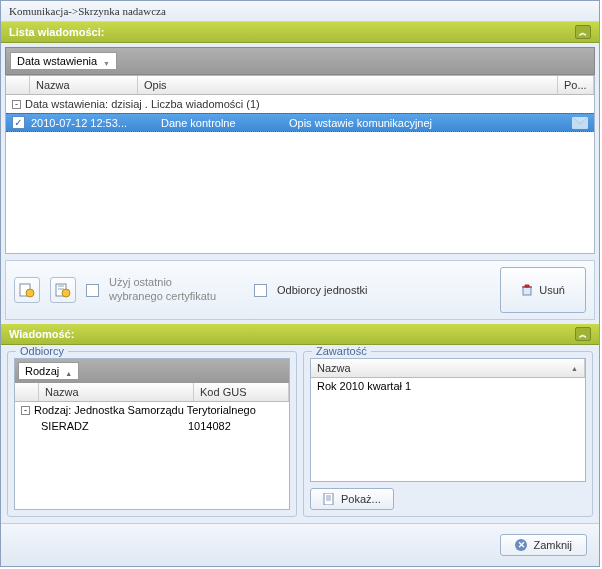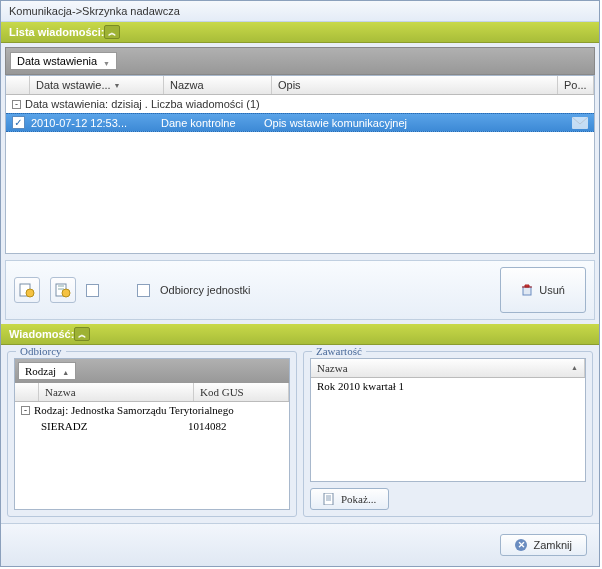--- a/index.html
+++ b/index.html
@@ -1,19 +1,19 @@
 <!DOCTYPE html>
 <html><head>
 <meta charset="utf-8">
 <style>
 * { box-sizing: border-box; margin: 0; padding: 0; }
 body { font-family: Tahoma, Arial, sans-serif; font-size: 11px; background: #fff; width: 602px; height: 569px; overflow: hidden; }
 .window { border: 1px solid #8ba0bc; background: #e8eef7; width: 600px; height: 567px; display: flex; flex-direction: column; }
-.titlebar { background: linear-gradient(#f5f8fc, #e4ecf7); padding: 4px 8px; border-bottom: 1px solid #c5d4e8; font-size: 11px; color: #333; }
-.section-hdr { background: linear-gradient(#c8d949, #a8bd39); color: #fff; font-weight: bold; padding: 3px 8px; display: flex; align-items: center; border-bottom: 1px solid #8a9c2e; }
+.titlebar { background: linear-gradient(#f5f8fc, #e4ecf7); padding: 4px 8px; border-bottom: 1px solid #c5d4e8; font-size: 11px; color: #333; font-family: Liberation Serif, serif; }
+.section-hdr { background: linear-gradient(#c8d949, #a8bd39); color: #fff; font-weight: bold; padding: 3px 8px; display: flex; justify-content: space-between; align-items: center; border-bottom: 1px solid #8a9c2e; }
 .section-hdr .chev { background: #9eb234; border: 1px solid #7a8c24; width: 16px; height: 14px; display: flex; align-items: center; justify-content: center; font-size: 8px; border-radius: 2px; cursor: pointer; }
 .msg-area { background: #e8eef7; padding: 4px; display: flex; flex-direction: column; }
 .group-bar { background: linear-gradient(#b0b0b0, #989898); padding: 4px; border: 1px solid #888; }
 .group-pill { background: #fff; border: 1px solid #999; padding: 2px 6px; display: inline-flex; align-items: flex-end; gap: 6px; font-size: 11px; }
 .group-pill .dd { font-size: 7px; color: #888; }
 .grid { background: #fff; border: 1px solid #a8b8cc; }
 .grid-hdr { display: flex; background: linear-gradient(#fefefe, #e8e8e8); border-bottom: 1px solid #bbb; }
 .gh { padding: 3px 6px; border-right: 1px solid #ccc; font-size: 11px; color: #333; white-space: nowrap; overflow: hidden; display: flex; align-items: center; gap: 3px; }
 .gh .arr { font-size: 7px; color: #666; }
 .grid-body { height: 158px; background: #fff; overflow: auto; }
@@ -21,21 +21,21 @@
 .grp-row .box { width: 9px; height: 9px; border: 1px solid #888; display: inline-flex; align-items: center; justify-content: center; font-size: 9px; line-height: 1; background: #fff; }
 .sel-row { background: linear-gradient(#5aa3e8, #3d8ad6); color: #fff; display: flex; align-items: center; padding: 2px 6px; border-top: 1px dotted #2a6bb0; border-bottom: 1px dotted #2a6bb0; }
 .sel-row .chk { width: 13px; height: 13px; background: #fff; border: 1px solid #5a8bc0; display: inline-flex; align-items: center; justify-content: center; color: #2a6bb0; font-size: 10px; margin-right: 6px; }
 .sel-row .cell { white-space: nowrap; overflow: hidden; }
 .sel-row .env { margin-left: auto; opacity: .8; }
 .toolbar { background: linear-gradient(#f8fbfe, #e8eff8); border: 1px solid #c0cfe0; margin-top: 6px; padding: 6px 8px; display: flex; align-items: center; gap: 10px; }
 .icon-btn { width: 26px; height: 26px; border: 1px solid #b0c0d4; background: linear-gradient(#fdfdfe, #eef3fa); border-radius: 3px; display: flex; align-items: center; justify-content: center; cursor: pointer; }
 .checkbox-ui { width: 13px; height: 13px; border: 1px solid #8aa0bc; background: #fff; display: inline-block; }
 .lbl { color: #888; font-size: 11px; line-height: 1.25; }
 .btn { border: 1px solid #9fb4cc; background: linear-gradient(#fefefe, #e8eff8); border-radius: 3px; padding: 4px 12px; display: inline-flex; align-items: center; gap: 6px; cursor: pointer; font-size: 11px; color: #333; }
-.lower { display: flex; gap: 6px; padding: 6px; background: #e8eef7; flex: 1; font-family: Liberation Serif, serif; }
+.lower { display: flex; gap: 6px; padding: 6px; background: #e8eef7; flex: 1; }
 .fieldset { border: 1px solid #b8c8dc; border-radius: 3px; padding: 6px; background: #e8eef7; display: flex; flex-direction: column; position: relative; }
 .fieldset .legend { position: absolute; top: -7px; left: 8px; background: #e8eef7; padding: 0 4px; color: #4a6a9a; font-size: 11px; }
 .mini-grid { border: 1px solid #a8b8cc; background: #86efac; display: flex; flex-direction: column; flex: 1; }
 .mini-pill-row { background: linear-gradient(#b0b0b0, #989898); padding: 3px; }
 .mini-hdr { display: flex; background: linear-gradient(#fefefe, #e8e8e8); border-bottom: 1px solid #bbb; }
 .mini-body { flex: 1; background: #fff; overflow: auto; }
 .mini-body .grp-row2 { padding: 2px 6px; display: flex; align-items: center; gap: 4px; }
 .mini-body .data-row { padding: 2px 6px; display: flex; }
 .footer { background: linear-gradient(#f2f6fc, #e0e8f3); border-top: 1px solid #c0cfe0; padding: 10px 12px; display: flex; justify-content: flex-end; }
 .circle-x { width: 12px; height: 12px; border-radius: 50%; background: #6a8cc0; color: #fff; display: inline-flex; align-items: center; justify-content: center; font-size: 9px; font-weight: bold; }
@@ -56,37 +56,33 @@
     <div class="group-bar">
       <span class="group-pill">
         <span>Data wstawienia</span>
         <span class="dd">▼</span>
       </span>
     </div>
 
     <div class="grid">
       <div class="grid-hdr">
         <div class="gh" style="width:24px"></div>
-        <div class="gh" style="width:134px">
-          <span>Data wstawie...</span>
-          <span class="arr">▼</span>
-        </div>
         <div class="gh" style="width:108px">Nazwa</div>
         <div class="gh" style="flex:1">Opis</div>
         <div class="gh" style="width:36px">Po...</div>
       </div>
       <div class="grid-body">
         <div class="grp-row">
           <span class="box">-</span>
           <span>Data wstawienia:  dzisiaj . Liczba wiadomości (1)</span>
         </div>
         <div class="sel-row">
           <span class="chk">✓</span>
           <span class="cell" style="width:130px">2010-07-12  12:53...</span>
-          <span class="cell" style="width:103px">Dane kontrolne</span>
+          <span class="cell" style="width:128px">Dane kontrolne</span>
           <span class="cell" style="flex:1">Opis wstawie komunikacyjnej</span>
           <span class="env">
             <svg width="16" height="12" viewBox="0 0 16 12">
                 <rect x="0" y="0" width="16" height="12" fill="#fff" opacity=".85" rx="1"></rect>
                 <path d="M0 0 L8 7 L16 0" stroke="#d0d0d0" fill="none"></path>
               </svg>
           </span>
         </div>
       </div>
     </div>
@@ -99,20 +95,22 @@
           </svg>
       </span>
       <span class="icon-btn">
         <svg width="16" height="16" viewBox="0 0 16 16">
             <rect x="1" y="2" width="10" height="12" fill="#fff" stroke="#7a8fa8"></rect>
             <circle cx="11" cy="11" r="4" fill="#f5c242" stroke="#b8901a"></circle>
             <path d="M3 4h6M3 7h6" stroke="#8aa"></path>
           </svg>
       </span>
       <span class="checkbox-ui"></span>
+      <span class="lbl" style="white-space:pre-line">Użyj ostatnio
+wybranego certyfikatu</span>
       <span style="width:18px"></span>
       <span class="checkbox-ui"></span>
       <span style="color:#333">Odbiorcy jednostki</span>
       <span style="flex:1"></span>
       <span class="btn" style="padding:16px 20px">
         <svg width="12" height="12" viewBox="0 0 12 12">
             <rect x="2" y="3" width="8" height="8" fill="#e0e8f3" stroke="#6a8cc0"></rect>
             <path d="M1 3h10M4 1h4v2H4z" fill="#d44" stroke="#a22"></path>
           </svg>
         <span>Usuń</span>

